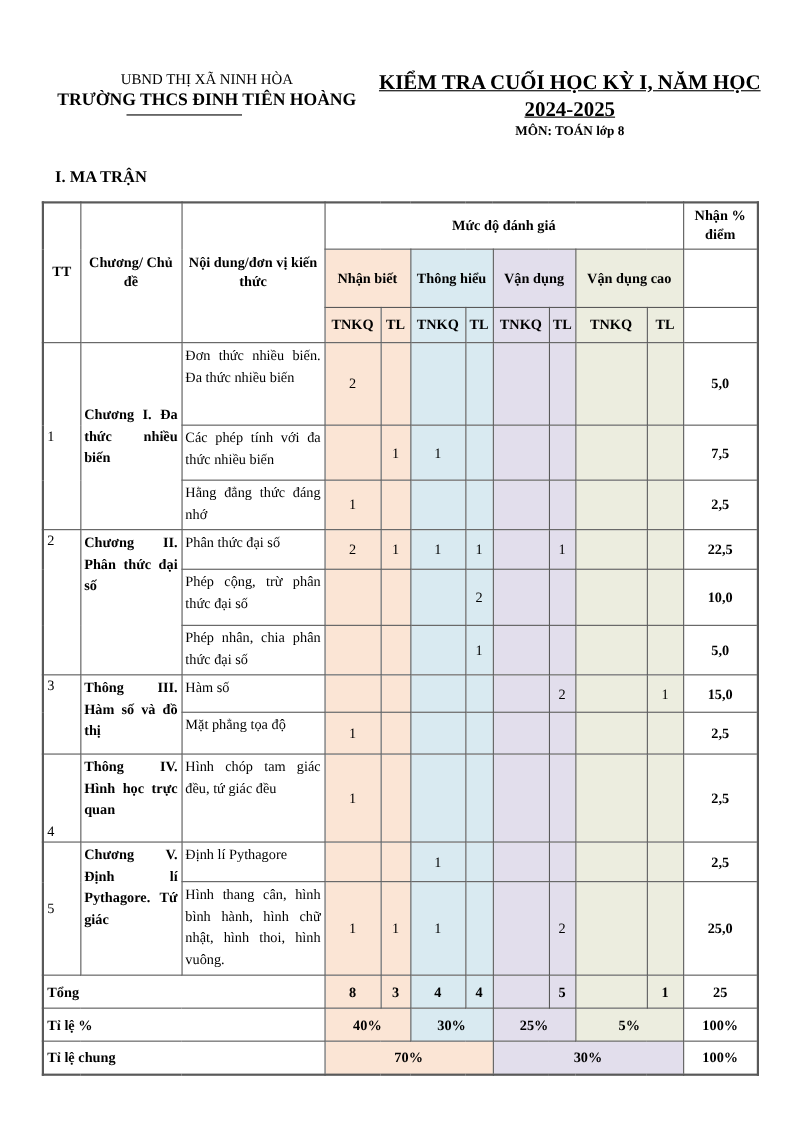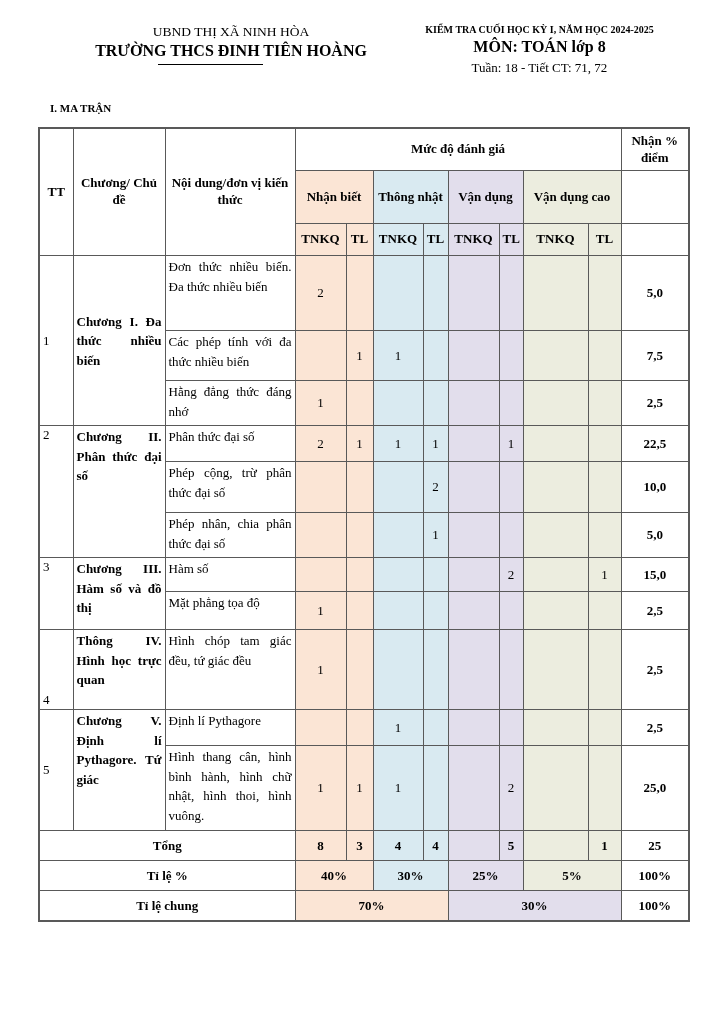--- a/index.html
+++ b/index.html
@@ -4,31 +4,31 @@
 <style>
   html,body{margin:0;padding:0;background:#fff;}
   body{
     width:724px;height:1024px;
     font-family:"Liberation Serif", "DejaVu Serif", serif;
     color:#000;
   }
   .page{position:relative;width:724px;height:1024px;background:#fff;overflow:hidden;}
 
   
-  .doc-header{display:flex;padding-top:24px;margin-left:43px;}
+  .doc-header{display:flex;padding-top:64px;}
   .org-block{width:300px;margin-left:38px;text-align:center;line-height:1.25;}
   .org-line1{font-size:13.5px;}
   .org-line2{font-size:16px;font-weight:bold;}
   .org-underline{width:105px;border-bottom:1.5px solid #000;margin:3px auto 0 auto;transform:translateX(-21px);}
   .exam-block{flex:1;text-align:center;line-height:1.25;padding-right:26px;}
-  .exam-line1{font-size:10px;font-weight:bold;}
-  .exam-line2{font-size:16px;font-weight:bold;}
+  .exam-line1{font-size:19px;font-weight:bold;text-decoration:underline;}
+  .exam-line2{font-size:12px;font-weight:bold;}
   .exam-line3{font-size:13px;margin-top:3px;}
 
-  .section-title{font-weight:bold;font-size:11px;margin:26px 0 13px 50px;}
+  .section-title{font-weight:bold;font-size:15px;margin:26px 0 13px 50px;}
 
   
   table.matrix{
     margin-left:38px;width:650px;
     border-collapse:collapse;table-layout:fixed;
     border:2px solid #595959;
   }
   .matrix th,.matrix td{
     border:1px solid #595959;
     font-size:13px;
@@ -44,38 +44,37 @@
   .c-th{background:var(--c-th);}
   .c-vd{background:var(--c-vd);}
   .c-vdc{background:var(--c-vdc);}
 
   .tt-cell{text-align:left;padding-left:6px;font-size:13px;}
   .chapter-cell{font-weight:bold;text-align:justify;padding:3px 6px;line-height:1.5;}
   .content-cell{text-align:justify;vertical-align:top;padding:3px 6px;line-height:1.5;}
   .num{text-align:center;vertical-align:middle;}
   .total-cell{font-weight:bold;text-align:center;vertical-align:middle;}
   .b{font-weight:bold;}
-  .flabel{font-weight:bold;text-align:center;vertical-align:middle;}
+  .flabel{font-weight:bold;text-align:left;vertical-align:middle;}
   tfoot tr{height:30px;}
 </style>
 </head>
 <body>
 
 <div class="page">
 
   <div class="doc-header">
     <div class="org-block">
       <div class="org-line1">UBND THỊ XÃ NINH HÒA</div>
       <div class="org-line2">TRƯỜNG THCS ĐINH TIÊN HOÀNG</div>
       <div class="org-underline"></div>
     </div>
     <div class="exam-block">
       <div class="exam-line1">KIỂM TRA CUỐI HỌC KỲ I, NĂM HỌC 2024-2025</div>
       <div class="exam-line2">MÔN: TOÁN lớp 8</div>
-      <div class="exam-line3">Tuần: 18  -  Tiết CT:  71, 72</div>
     </div>
   </div>
 
   <div class="section-title">I. MA TRẬN</div>
 
   <table class="matrix" id="matrix">
     <colgroup>
       <col style="width:34px">
         <col style="width:92px">
         <col style="width:130px">
@@ -92,21 +91,21 @@
     <thead>
       <tr class="hr1">
         <th rowspan="3">TT</th>
         <th rowspan="3">Chương/ Chủ đề</th>
         <th rowspan="3">Nội dung/đơn vị kiến thức</th>
         <th colspan="8">Mức độ đánh giá</th>
         <th>Nhận % điểm</th>
       </tr>
       <tr class="hr2">
         <th colspan="2" class="c-nb">Nhận biết</th>
-        <th colspan="2" class="c-th">Thông nhật</th>
+        <th colspan="2" class="c-th">Thông hiểu</th>
         <th colspan="2" class="c-vd">Vận dụng</th>
         <th colspan="2" class="c-vdc">Vận dụng cao</th>
         <th></th>
       </tr>
       <tr class="hr3">
         <th class="c-nb">TNKQ</th>
         <th class="c-nb">TL</th>
         <th class="c-th">TNKQ</th>
         <th class="c-th">TL</th>
         <th class="c-vd">TNKQ</th>
@@ -188,21 +187,21 @@
           <td class="num c-th"></td>
           <td class="num c-th">1</td>
           <td class="num c-vd"></td>
           <td class="num c-vd"></td>
           <td class="num c-vdc"></td>
           <td class="num c-vdc"></td>
           <td class="total-cell">5,0</td>
         </tr>
         <tr style="height: 34px;">
           <td rowspan="2" class="tt-cell" style="vertical-align: top;">3</td>
-          <td rowspan="2" class="chapter-cell" style="vertical-align: top;">Chương III. Hàm số và đồ thị</td>
+          <td rowspan="2" class="chapter-cell" style="vertical-align: top;">Thông III. Hàm số và đồ thị</td>
           <td class="content-cell">Hàm số</td>
           <td class="num c-nb"></td>
           <td class="num c-nb"></td>
           <td class="num c-th"></td>
           <td class="num c-th"></td>
           <td class="num c-vd"></td>
           <td class="num c-vd">2</td>
           <td class="num c-vdc"></td>
           <td class="num c-vdc">1</td>
           <td class="total-cell">15,0</td>

